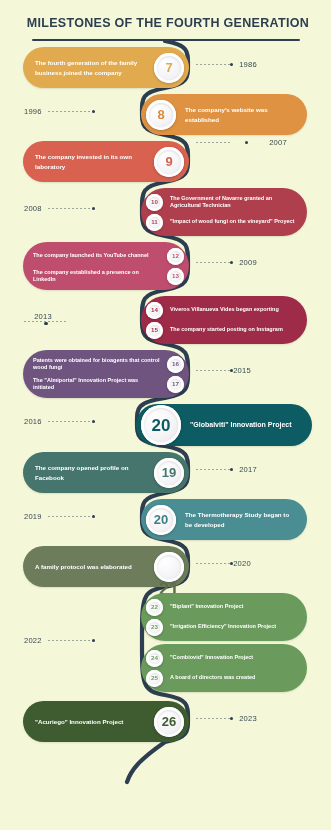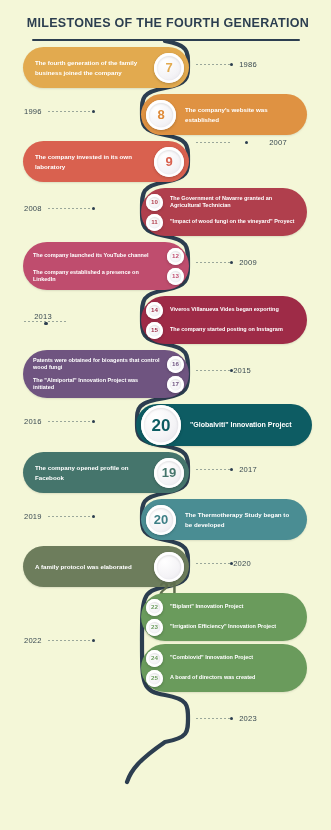--- a/index.html
+++ b/index.html
@@ -283,19 +283,25 @@
             <span style="color: rgb(106, 155, 92); font-size: 6.2px;">25</span>
           </div>
           <div class="pill-text" style="font-size: 5.5px; line-height: 1.35; margin-left: 7px;">A board of directors was created</div>
         </div>
       </div>
       <div class="year" style="top: 595px; left: 24px; justify-content: flex-end;">
         <div class="lbl" style="margin-right: 6px;">2022</div>
         <div class="dotline" style="width: 44px;"></div>
         <div class="dot"></div>
       </div>
+      <div class="pill left" style="background: rgb(62, 92, 48); height: 41px; top: 660px; left: 23px; width: 166px; padding: 0px 5px 0px 12px;">
+        <div class="pill-text" style="margin-right: 9px; flex: 1 1 0%;">"Acuriego" Innovation Project</div>
+        <div class="medallion" style="width: 30px; height: 30px;">
+          <span style="color: rgb(62, 92, 48); font-size: 13px;">26</span>
+        </div>
+      </div>
       <div class="year" style="top: 672.5px; left: 196px;">
         <div class="dotline" style="width: 34px;"></div>
         <div class="dot"></div>
         <div class="lbl" style="margin-left: 6px;">2023</div>
       </div>
     </div>
 </div>
 
 </body></html>

